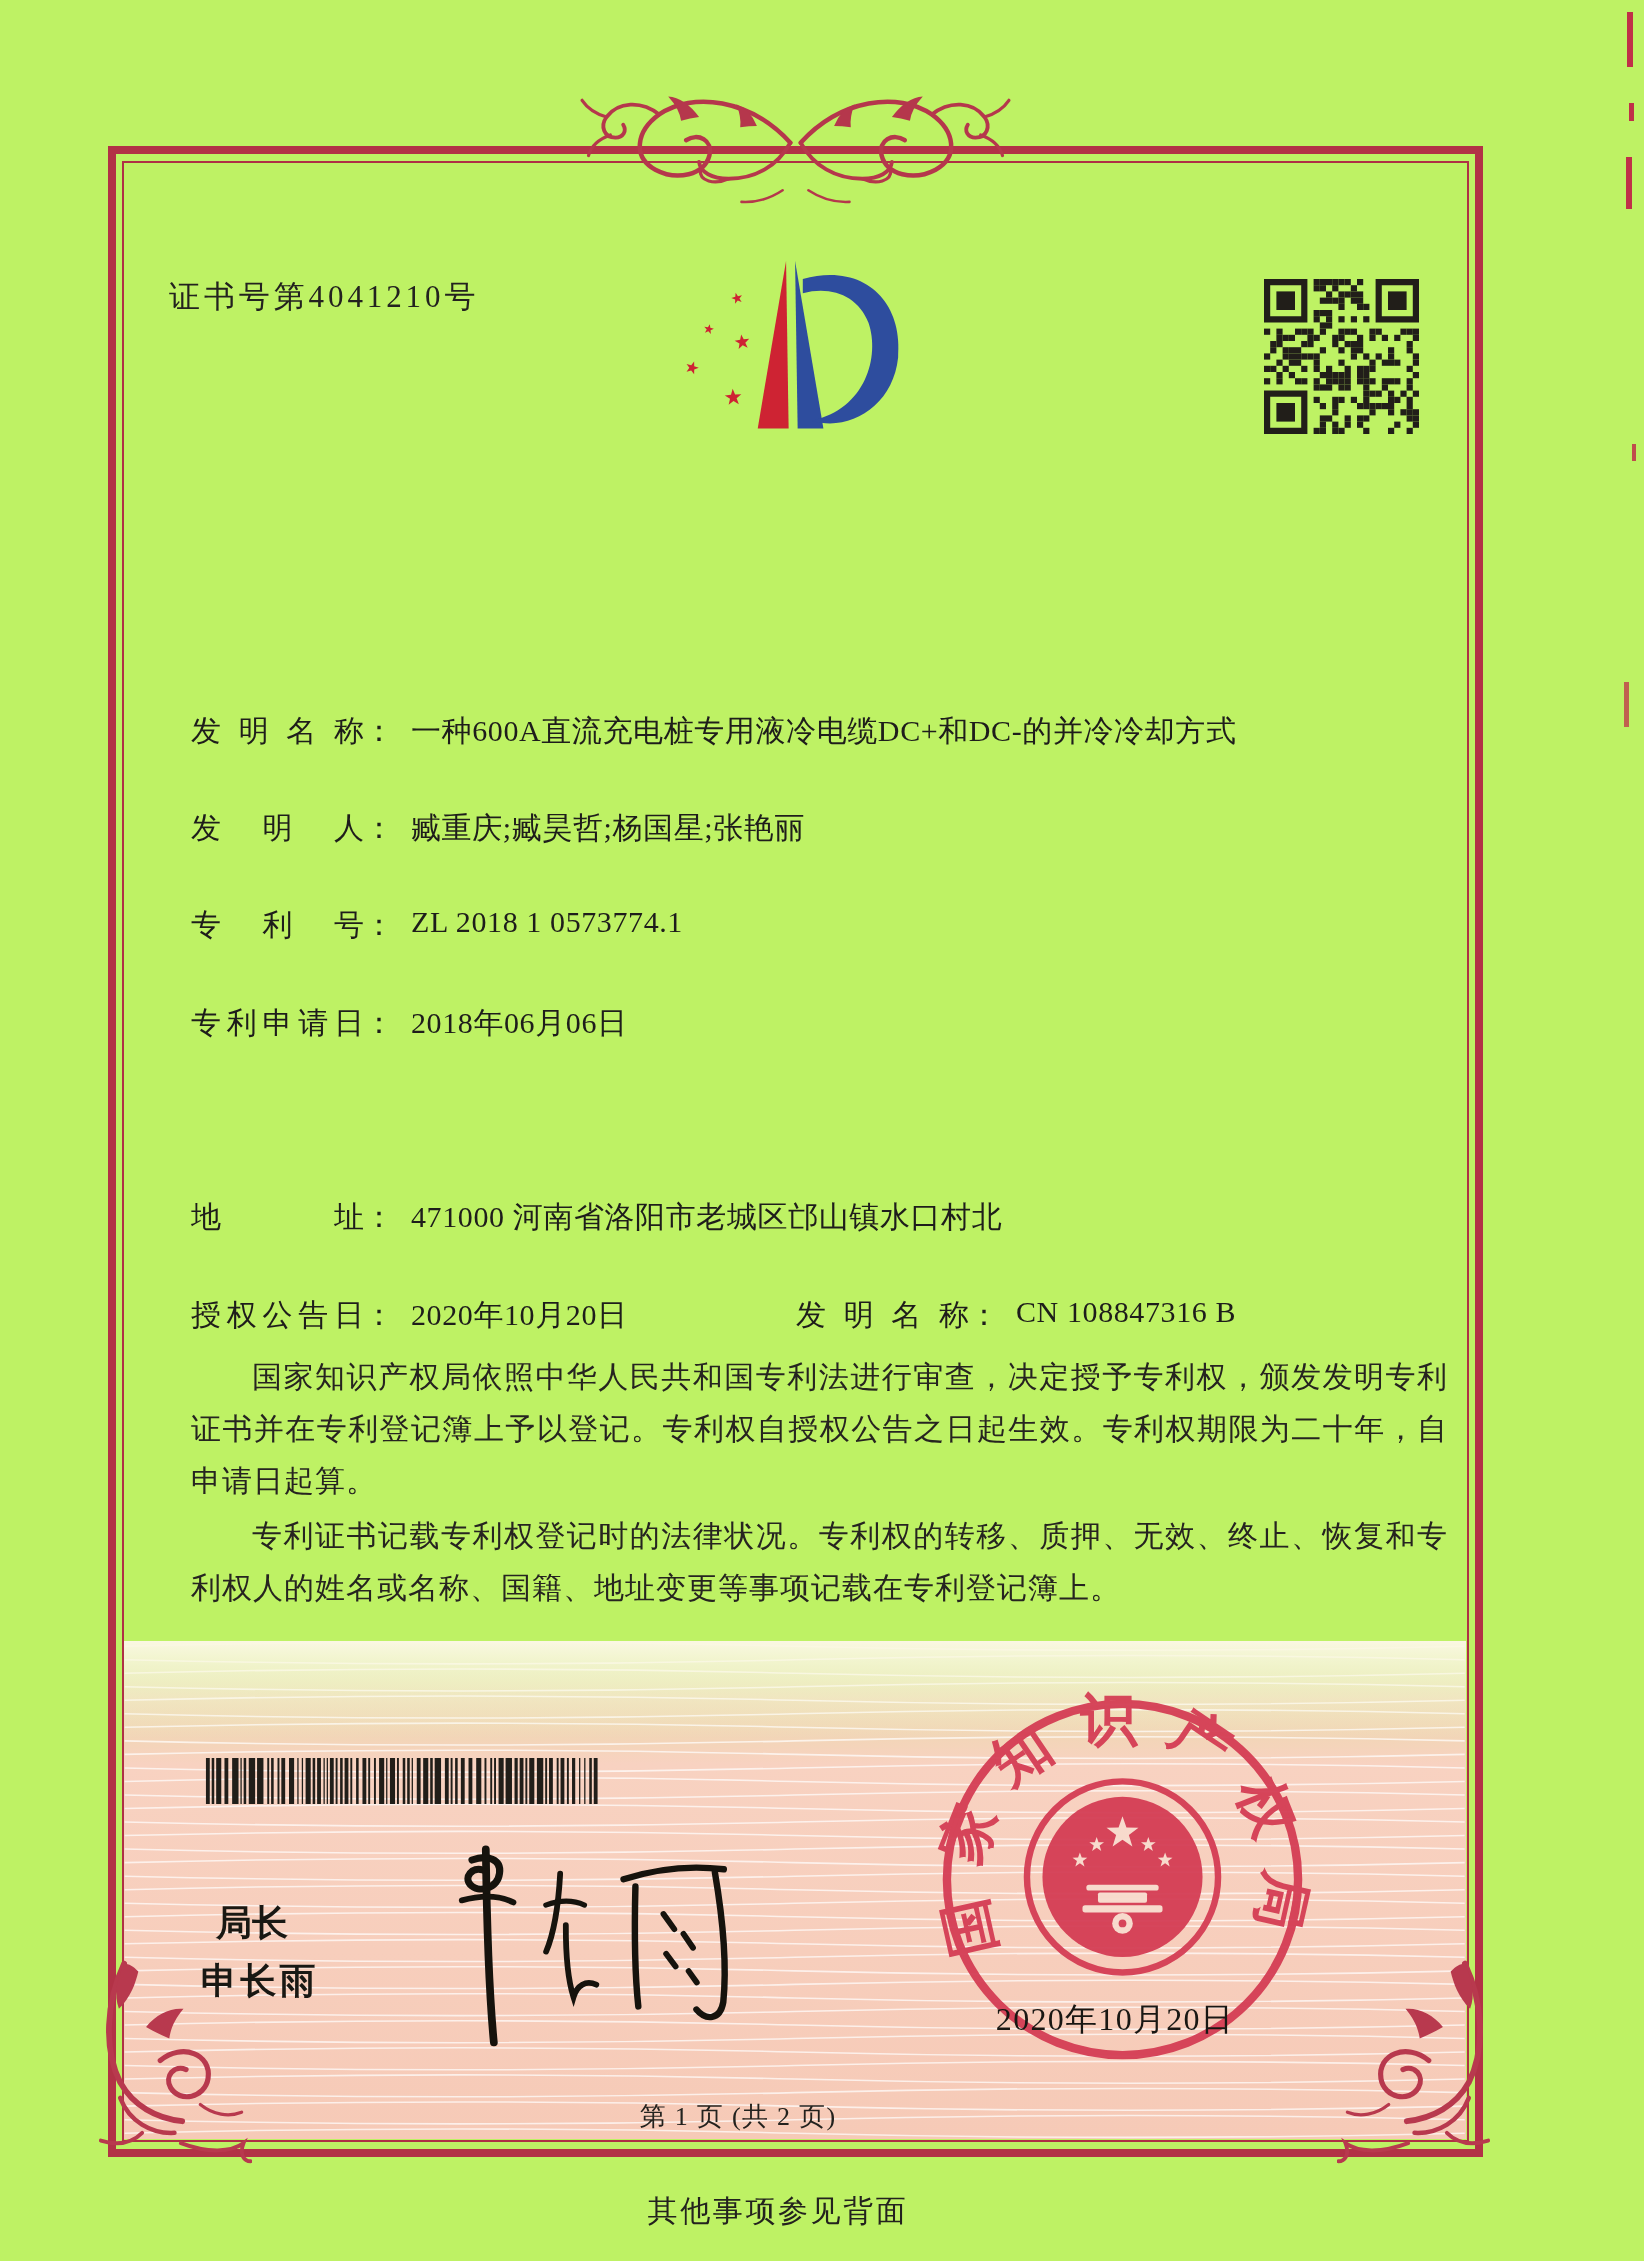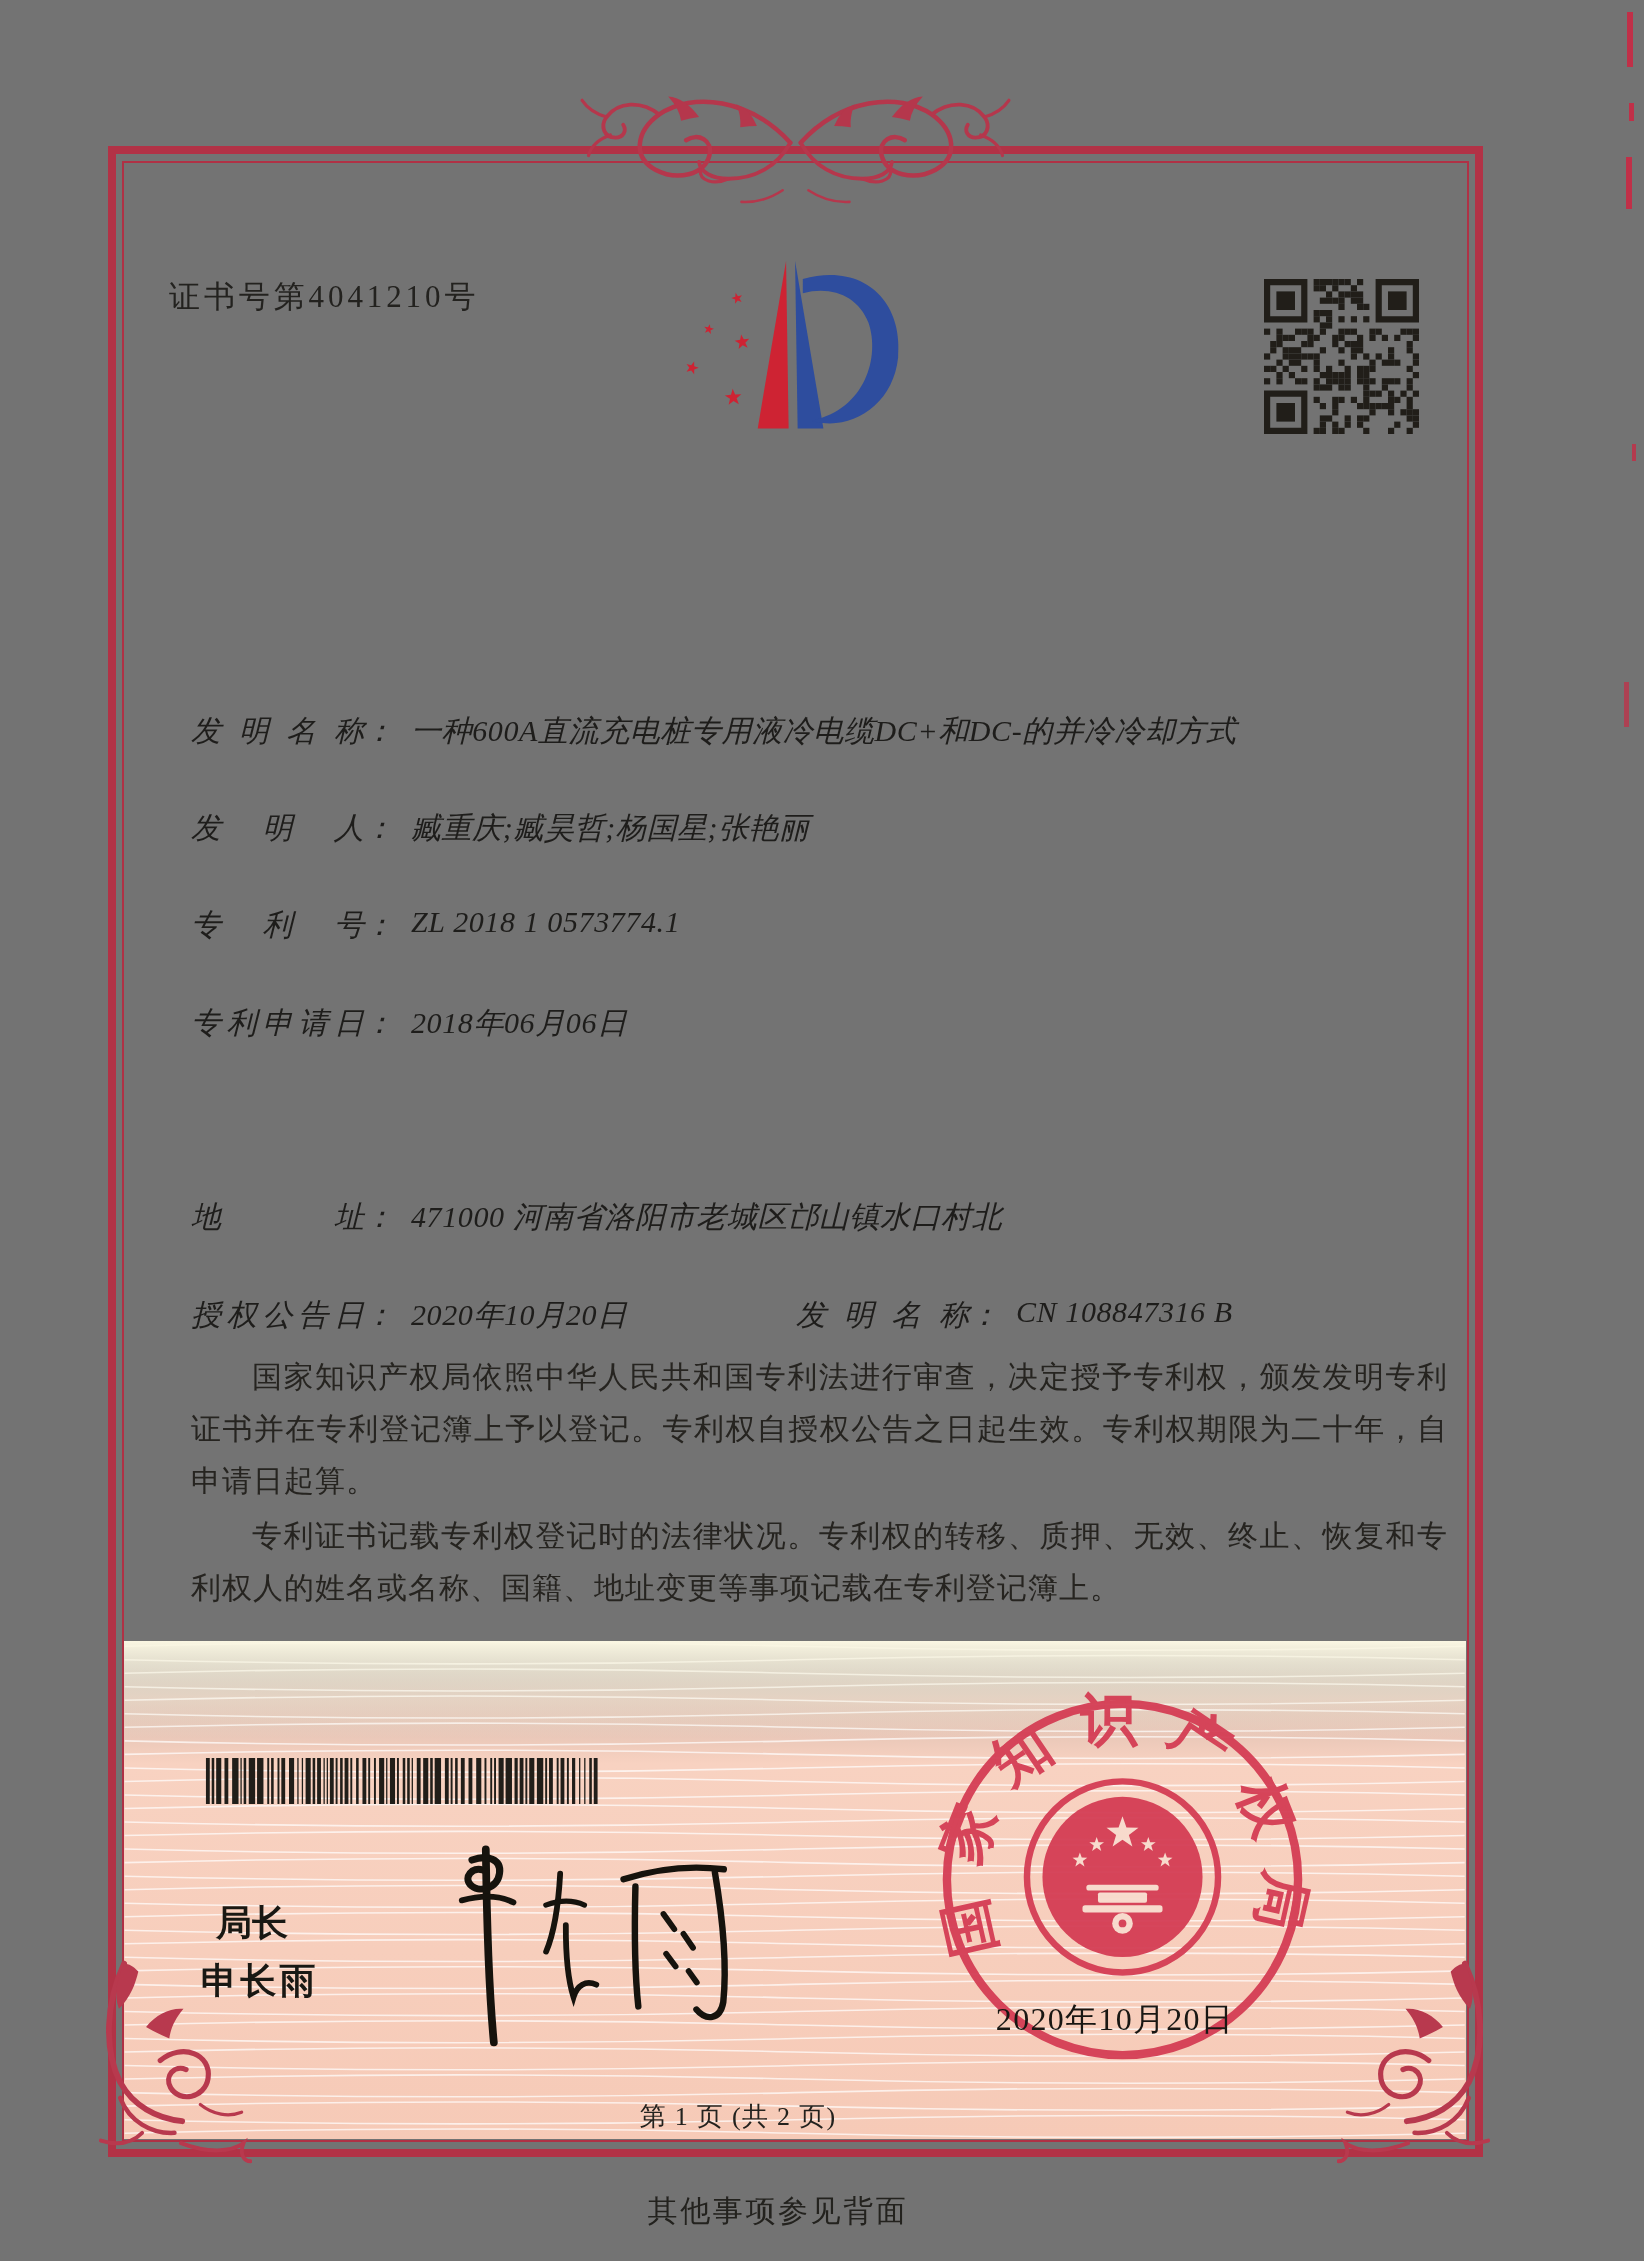--- a/index.html
+++ b/index.html
@@ -1,33 +1,33 @@
 <!DOCTYPE html>
 <html style="font-size:10.3px"><head>
 <meta charset="utf-8">
 <style>
   html,body{margin:0;padding:0;background:#e8e4d4;}
-  .page{position:relative;width:1644px;height:2261px;background:#737373;overflow:hidden;
+  .page{position:relative;width:1644px;height:2261px;background:#bef264;overflow:hidden;
         font-family:"Liberation Serif","DejaVu Serif",serif;color:#1e1d1b;}
   
   .frame-outer{position:absolute;left:108px;top:146px;width:1375px;height:2011px;
                border:8.4px solid #b23246;box-sizing:border-box;}
   .frame-inner{position:absolute;left:122px;top:161px;width:1347px;height:1981px;
                border:2.6px solid #af3145;box-sizing:border-box;}
   
   .band{position:absolute;left:124px;top:1641px;width:1342px;height:498px;
         background:linear-gradient(180deg,rgba(248,210,193,0) 0px,rgba(248,210,193,.75) 58px,#f8d2c1 123px,#f6cab7 100%);}
   .band svg{position:absolute;left:0;top:0;}
   .band .fade{position:absolute;left:0;top:0;width:100%;height:97px;
         background:linear-gradient(180deg,#fbf7e3 0%,rgba(251,247,227,0) 100%);}
   
   .certno{position:absolute;left:169px;top:276px;font-size:31px;letter-spacing:3.9px;color:#23221f;}
   .title{position:absolute;left:456px;top:515px;font-size:79px;font-weight:bold;
          letter-spacing:43px;white-space:nowrap;color:#1b1a18;}
-  .row{position:absolute;left:191px;white-space:nowrap;font-size:30px;color:#1e1d1b;font-style:italic;}
+  .row{position:absolute;left:191px;white-space:nowrap;font-size:30px;color:#1e1d1b;}
   .lbl{display:inline-block;width:173px;text-align:justify;text-align-last:justify;
        text-justify:inter-character;vertical-align:top;}
   .colon{display:inline-block;vertical-align:top;}
   .val{display:inline-block;margin-left:17px;letter-spacing:0.6px;vertical-align:top;}
   .g2{position:absolute;left:605px;top:0;white-space:nowrap;}
   .paras{position:absolute;left:191px;top:1351px;width:1257px;}
   .paras p{margin:0;font-size:30px;line-height:52px;letter-spacing:1px;
            text-align:justify;text-indent:61px;color:#262420;}
   .paras p + p{margin-top:2.6px;}
   .official-title{position:absolute;left:201px;top:1899px;font-size:36px;font-weight:bold;

